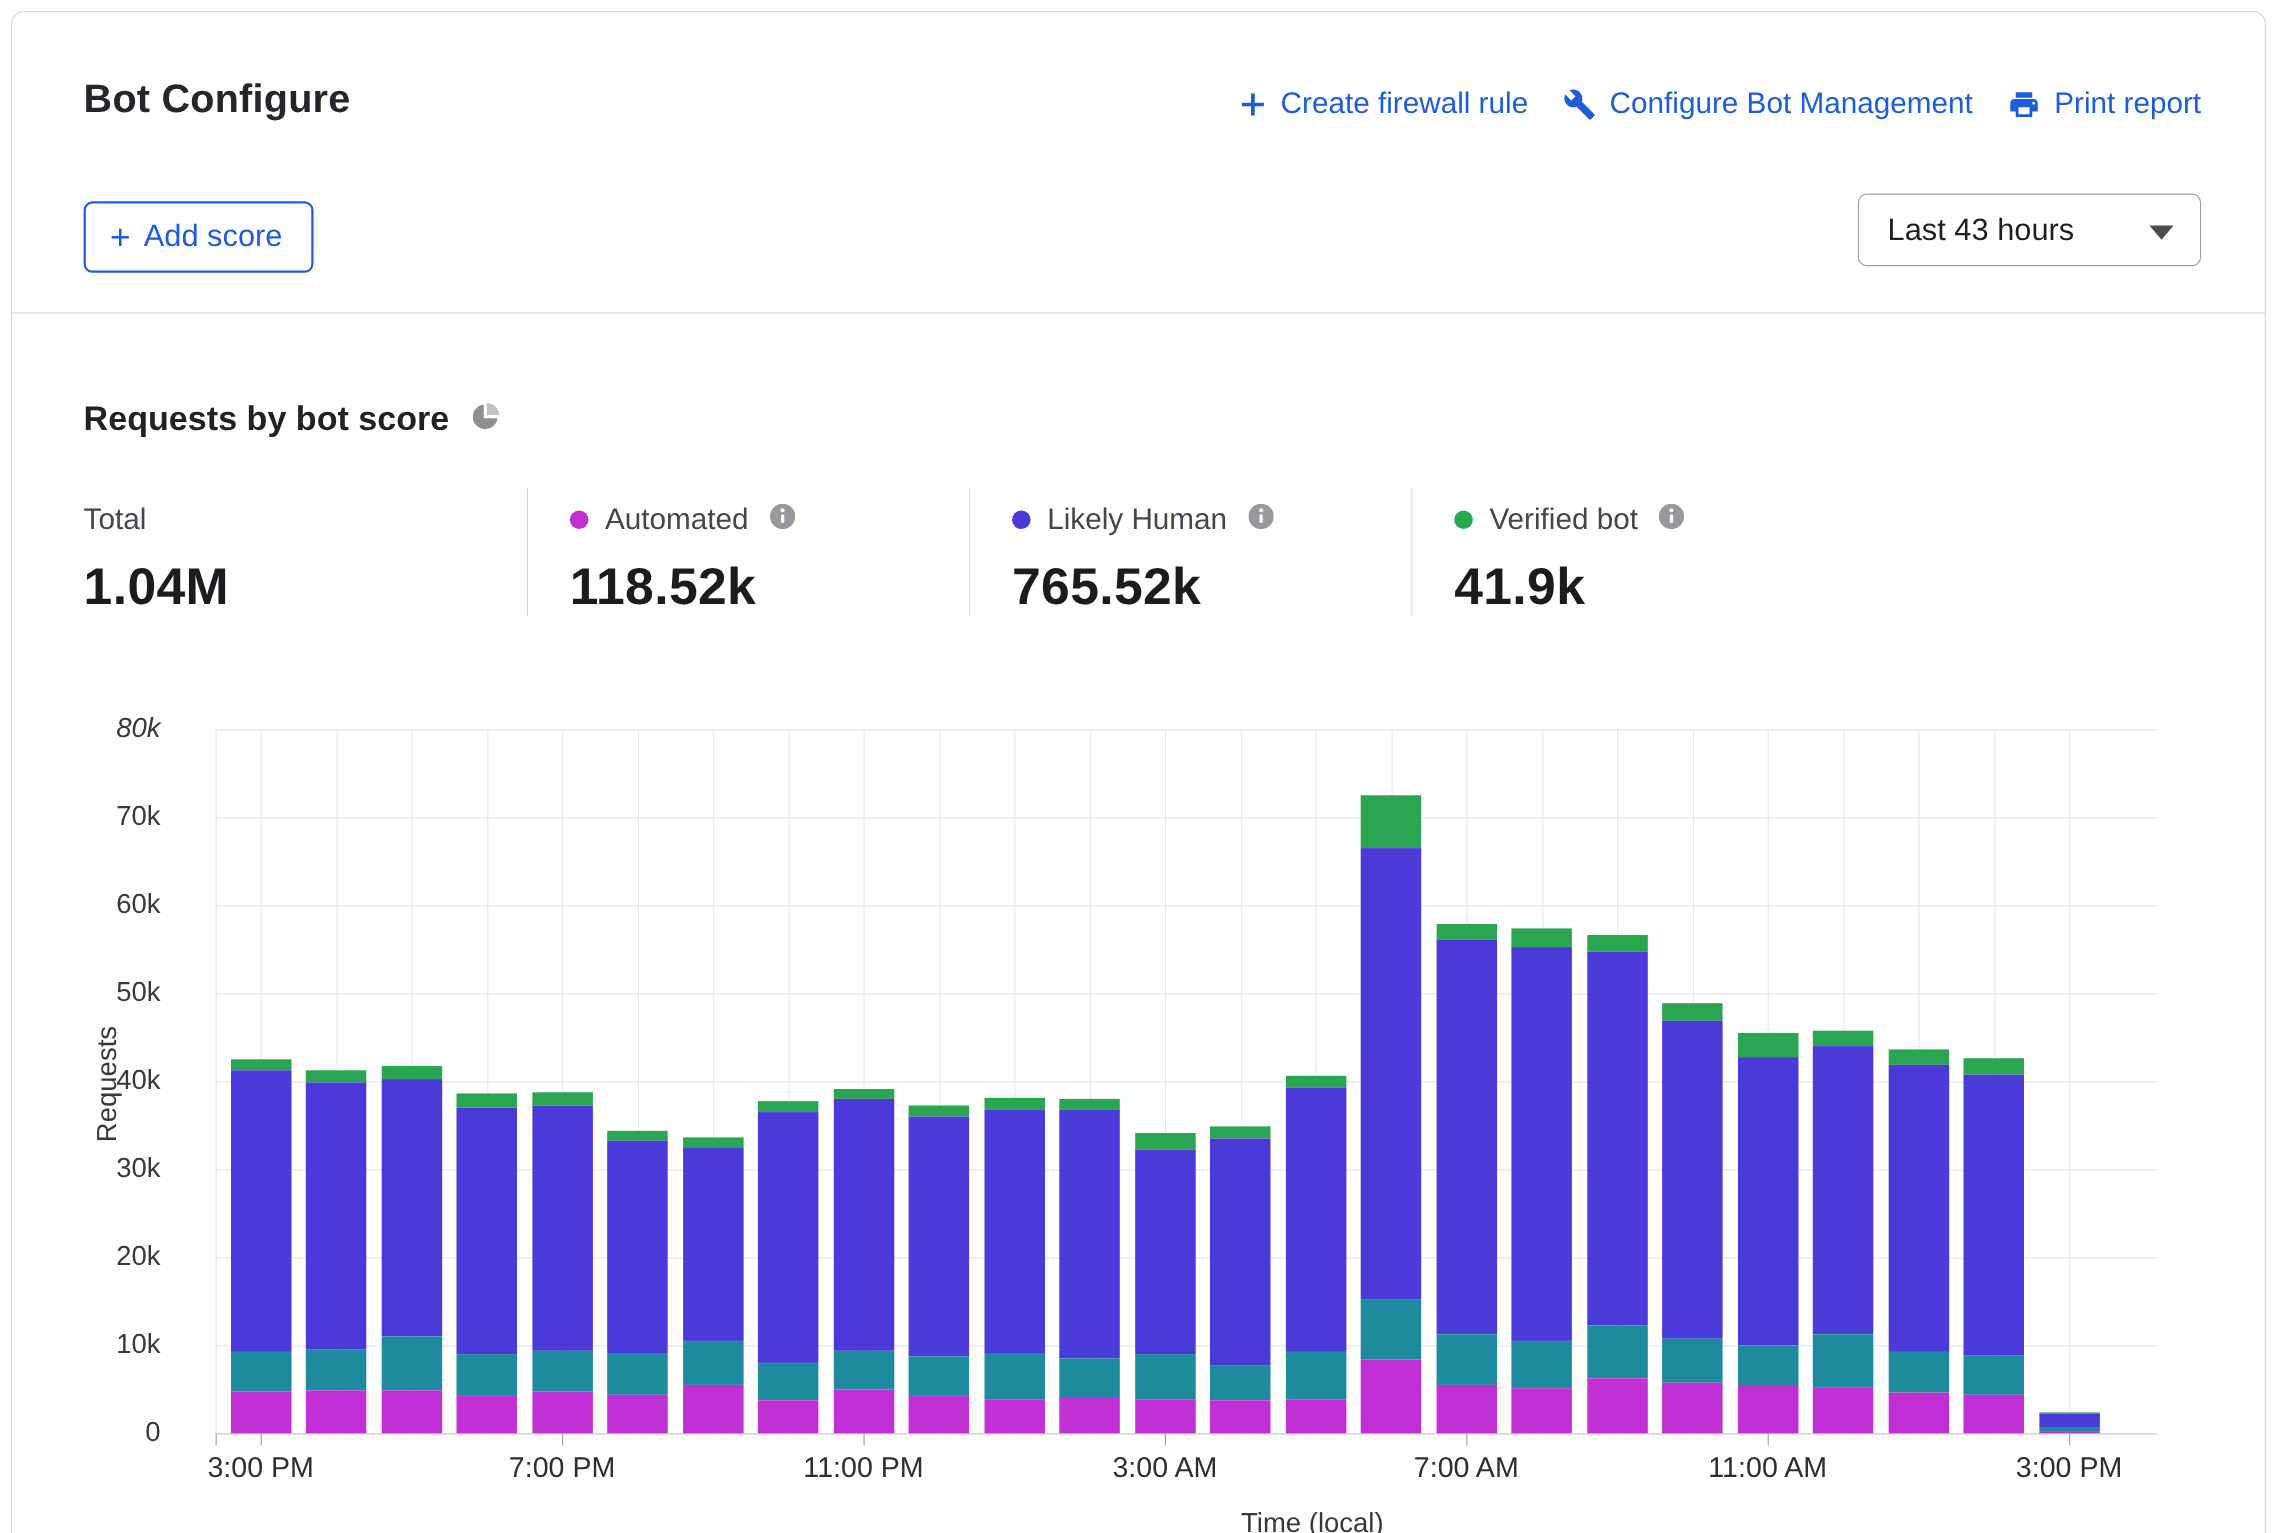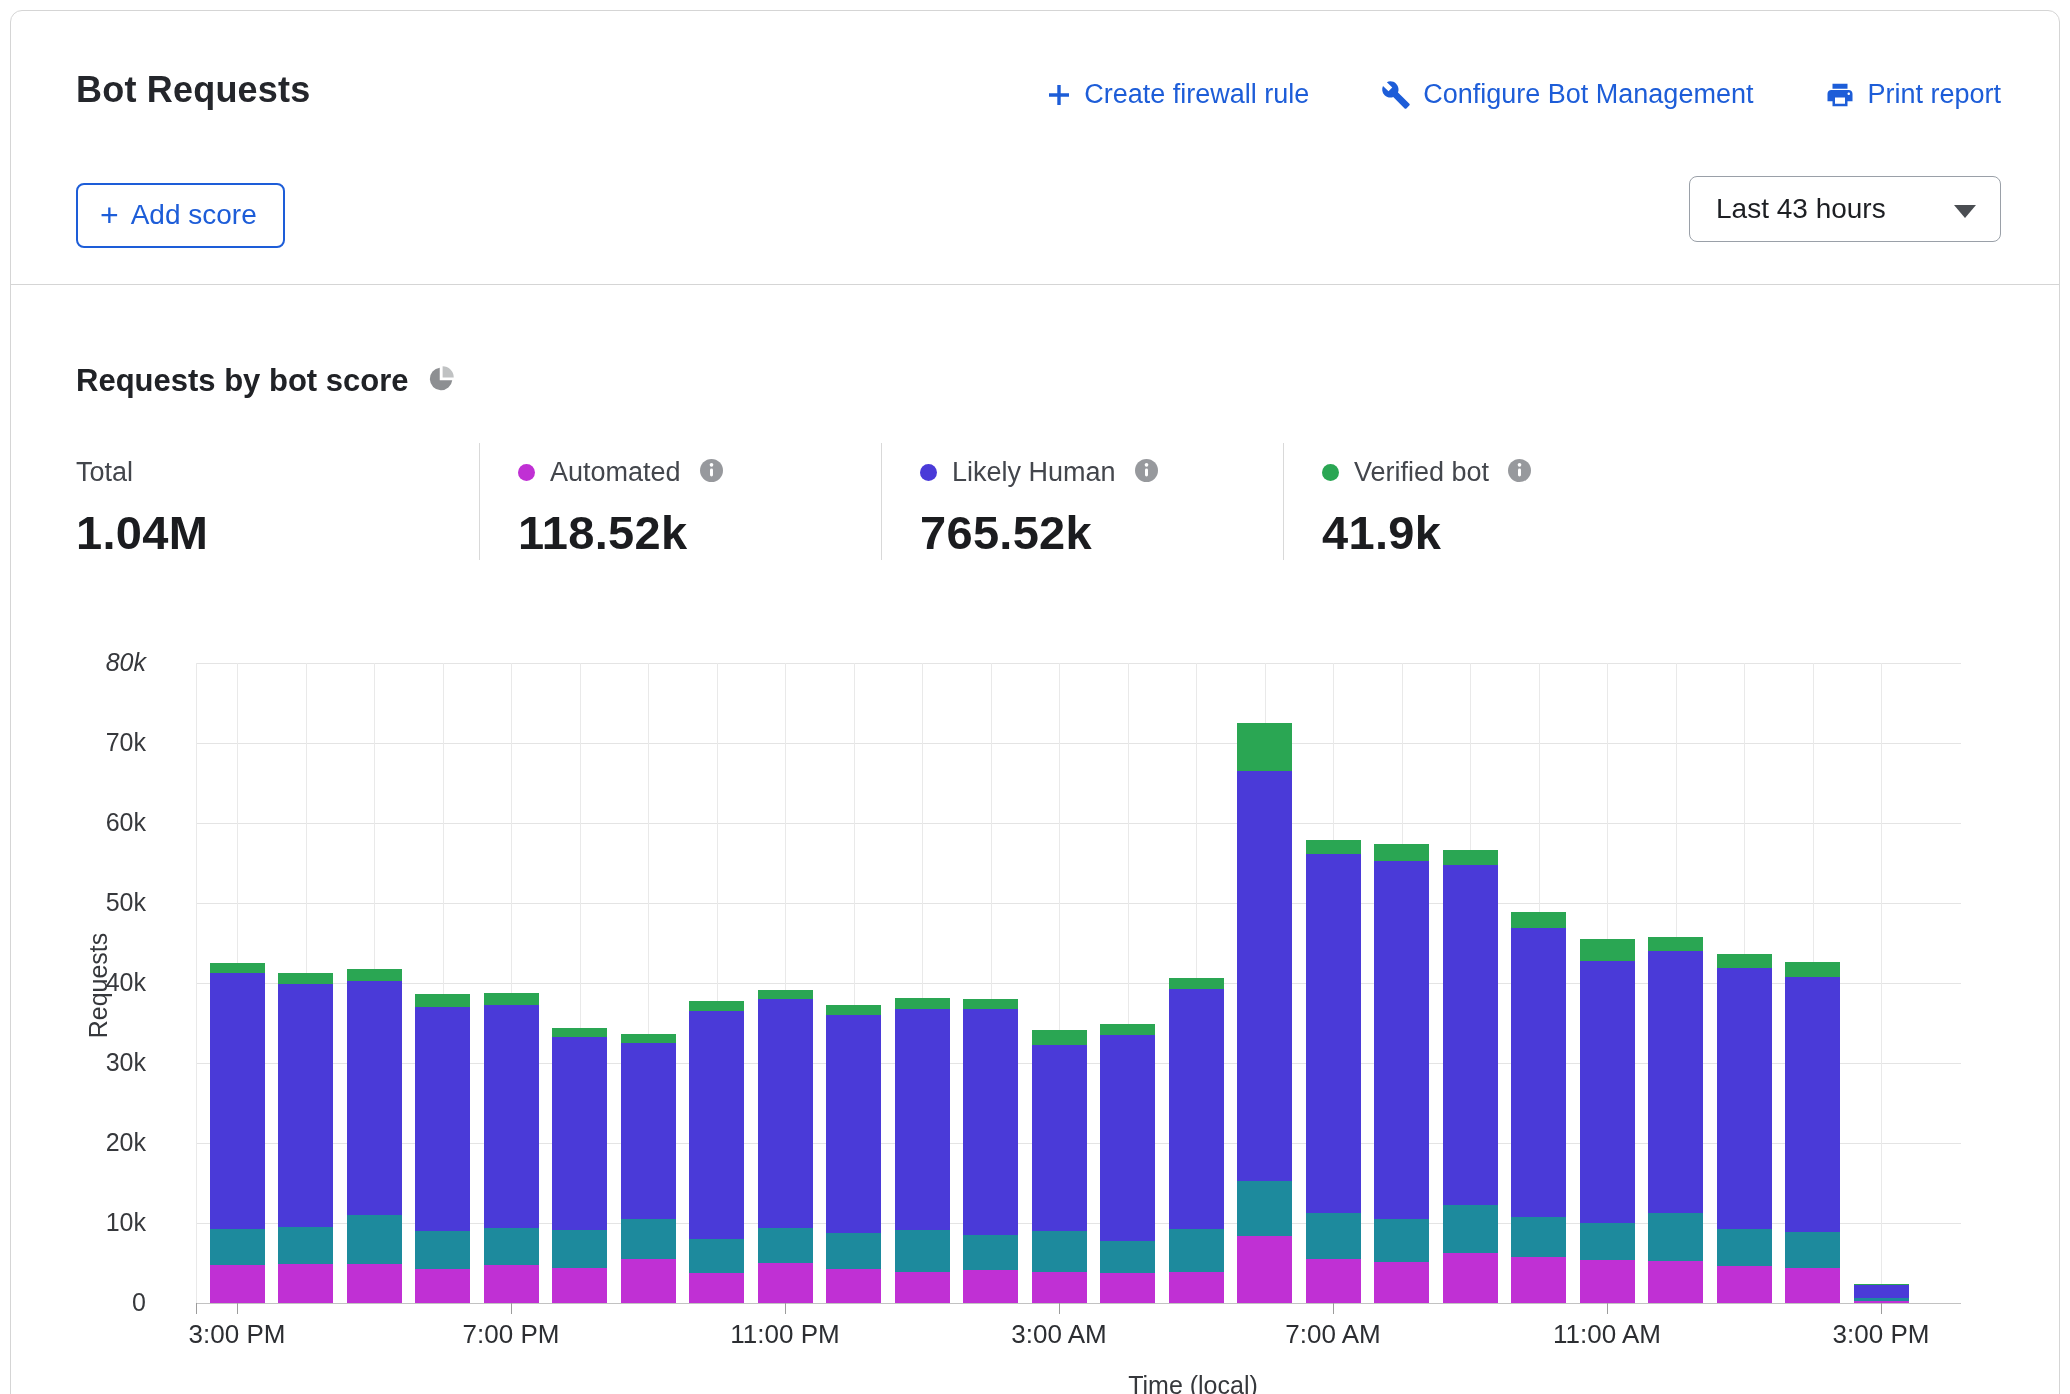--- a/index.html
+++ b/index.html
@@ -1,21 +1,21 @@
 <!DOCTYPE html>
 <html style="--accent: #1d5dd8;"><head>
 <meta charset="utf-8">
 <style>
   * { box-sizing: border-box; margin: 0; padding: 0; }
   html,body { width:2070px; height:1394px; background:#fff; font-family:"Liberation Sans", sans-serif; overflow:hidden; }
   .card { position:absolute; left:10px; top:10px; width:2050px; height:1500px;
           border:1px solid #d5d5d5; border-radius:12px; background:#fff; }
   
   .page-title { position:absolute; left:65px; top:58px; font-size:36px; font-weight:700; color:#24262b; letter-spacing:.2px; }
-  .actions { position:absolute; top:68px; right:58px; display:flex; gap:72px; align-items:center; }
+  .actions { position:absolute; top:68px; right:58px; display:flex; gap:32px; align-items:center; }
   .action-link { display:flex; align-items:center; gap:12px; color:var(--accent); font-size:27px; cursor:pointer; text-decoration:none; }
   .action-link svg { display:block; }
   .add-filter-btn { position:absolute; left:65px; top:172px; display:flex; align-items:center; gap:12px;
                     border:2px solid var(--accent); border-radius:8px; background:#fff; color:var(--accent);
                     font-size:28px; font-family:inherit; padding:14px 26px 15px 22px; cursor:pointer; }
   .add-filter-btn .plus { font-size:32px; line-height:22px; font-weight:400; }
   .time-select { position:absolute; right:58px; top:165px; width:312px; height:66px; border:1px solid #9aa0a8;
                  border-radius:8px; background:#fff; display:flex; align-items:center; padding:0 26px;
                  font-size:28px; color:#1d1f23; cursor:pointer; }
   .caret { position:absolute; right:24px; top:28px; width:0; height:0;
@@ -47,21 +47,21 @@
   .seg { width:100%; }
   .tick { position:absolute; width:1px; height:11px; background:#9c9c9c; top:684px; }
   .xlab { position:absolute; top:700px; width:200px; text-align:center; font-size:26px; color:#2c2e32; }
   .xtitle { position:absolute; top:752px; width:300px; text-align:center; font-size:25px; color:#36383c; }
 </style>
 </head>
 <body>
 
 <div class="card">
 
-  <h1 class="page-title">Bot Requests</h1>
+  <h1 class="page-title">Bot Configure</h1>
 
   <div class="actions">
     <a class="action-link">
       <span>
         <svg width="26" height="26" viewBox="0 0 26 26">
             <path d="M13 3v20M3 13h20" stroke="#1d5dd8" stroke-width="3.4" fill="none"></path>
           </svg>
       </span>
       <span>Create firewall rule</span>
     </a>

